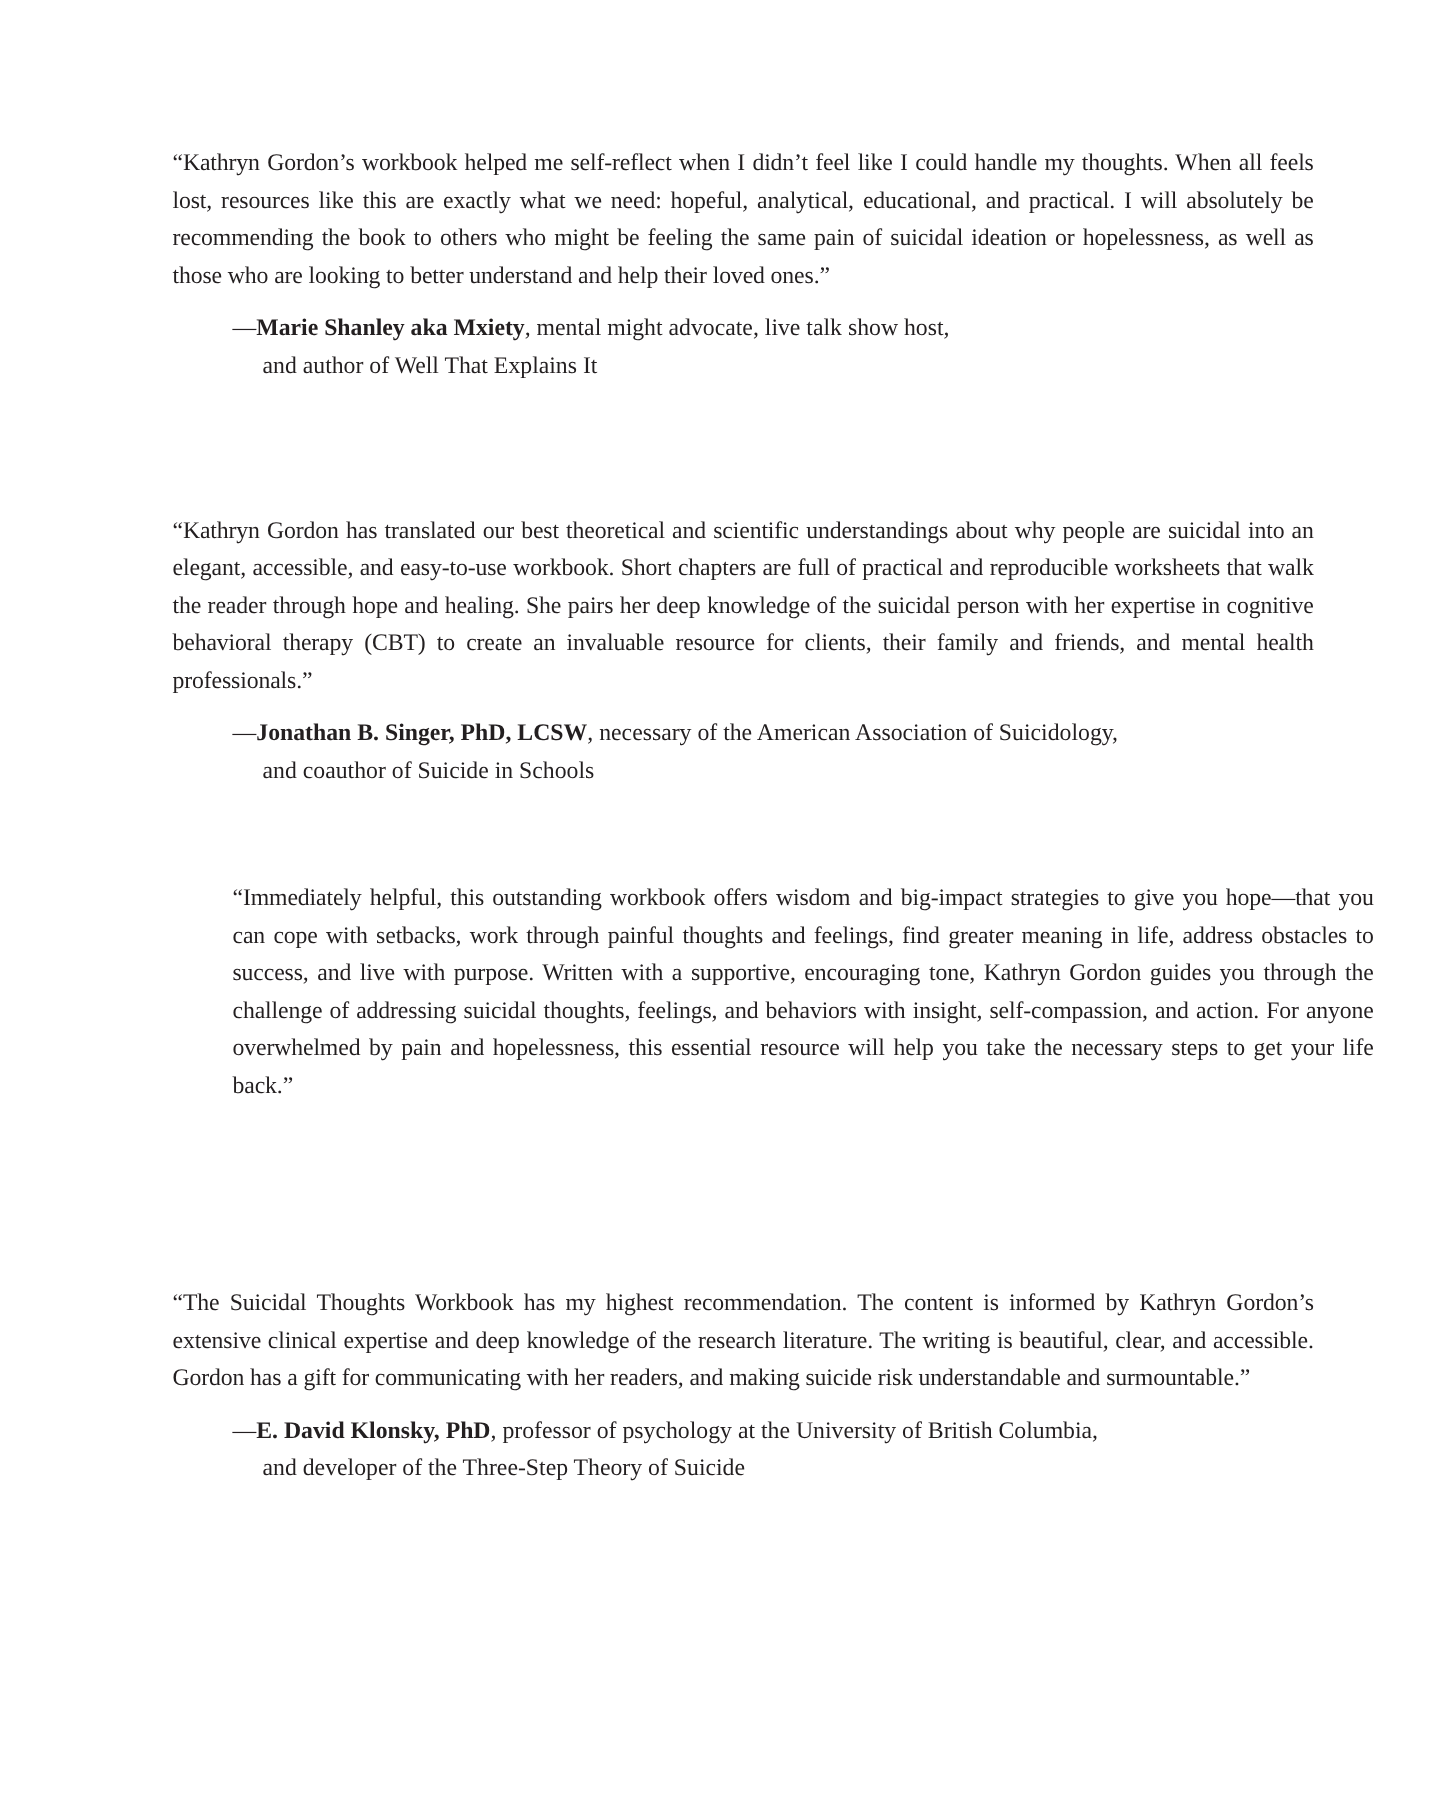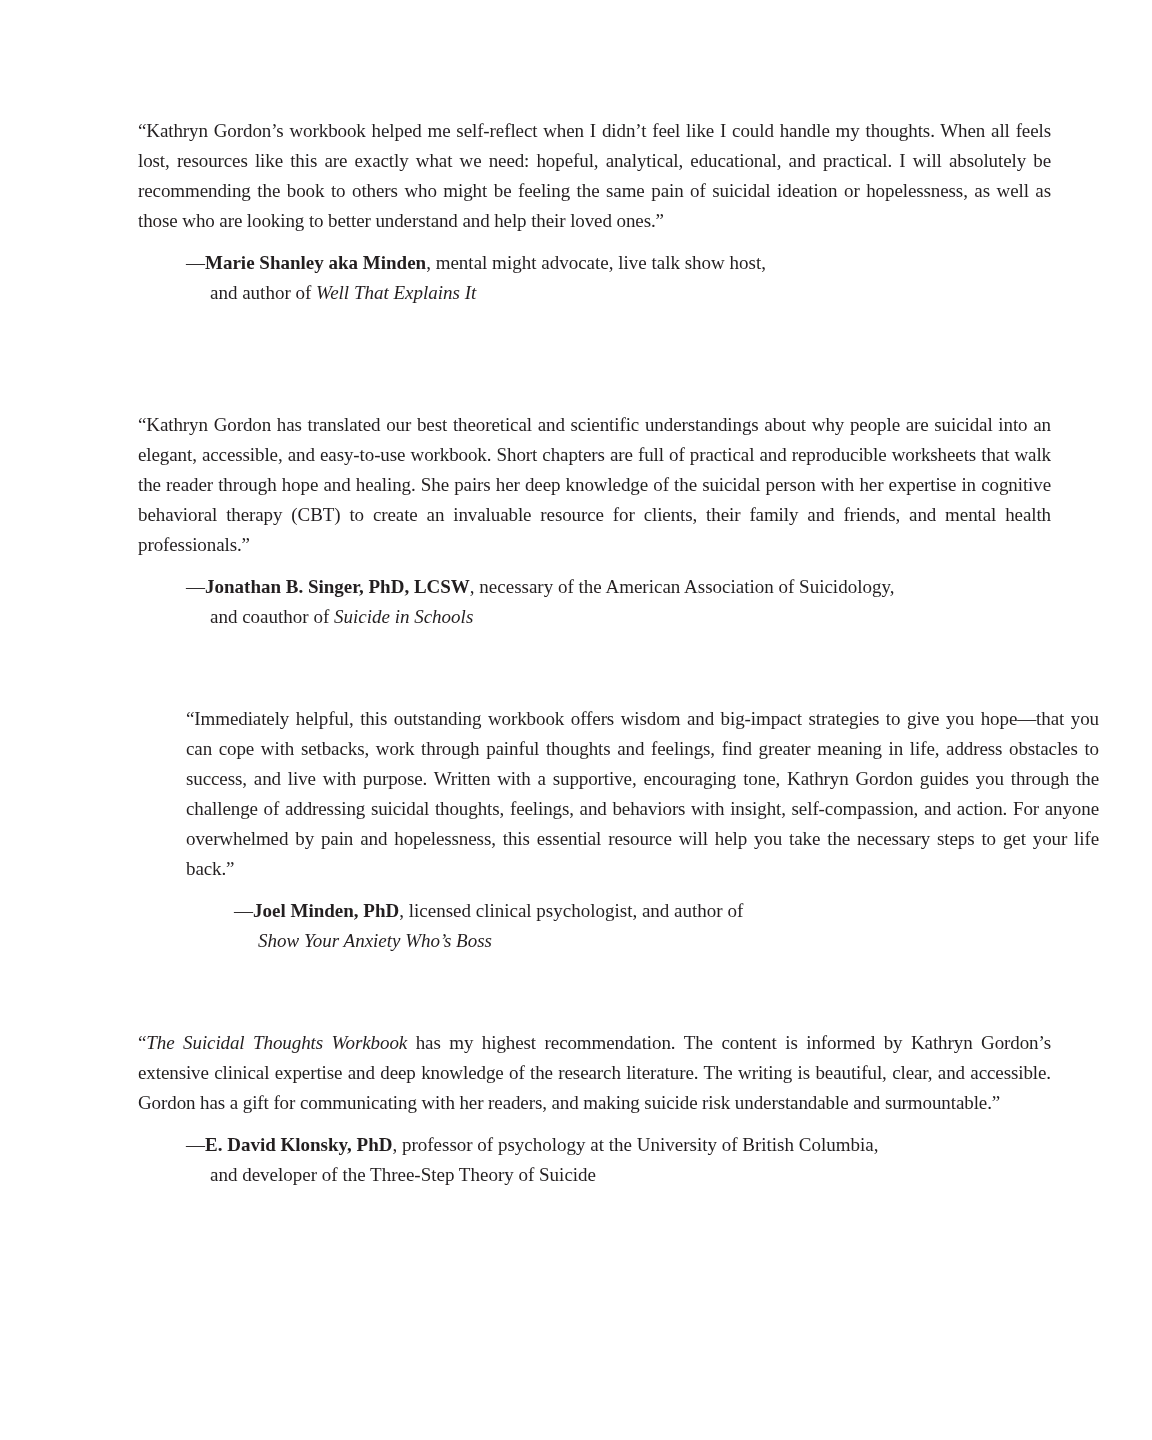--- a/index.html
+++ b/index.html
@@ -41,50 +41,45 @@
       width: 820px;
     }
     .attribution .line2 {
       display: block;
       padding-left: 24px;
     }
     .name {
       font-weight: bold;
     }
     .italic {
-      font-style: italic;
     }
   </style>
 </head>
 <body>
 
 <div class="page">
 
   <div class="blurb" style="top:0px;">
     <p class="quote"><span></span><span class="italic"></span><span>“Kathryn Gordon’s workbook helped me self-reflect when I didn’t feel like I could handle my thoughts. When all feels lost, resources like this are exactly what we need: hopeful, analytical, educational, and practical. I will absolutely be recommending the book to others who might be feeling the same pain of suicidal ideation or hopelessness, as well as those who are looking to better understand and help their loved ones.”</span></p>
     <div class="attribution">
-      <span>—</span><span class="name">Marie Shanley aka Minden</span><span>, mental might advocate, live talk show host,</span>
+      <span>—</span><span class="name">Marie Shanley aka Mxiety</span><span>, mental might advocate, live talk show host,</span>
       <span class="line2"><span>and author of </span><span class="italic">Well That Explains It</span></span>
     </div>
   </div>
 
   <div class="blurb" style="top:294px;">
     <p class="quote"><span></span><span class="italic"></span><span>“Kathryn Gordon has translated our best theoretical and scientific understandings about why people are suicidal into an elegant, accessible, and easy-to-use workbook. Short chapters are full of practical and reproducible worksheets that walk the reader through hope and healing. She pairs her deep knowledge of the suicidal person with her expertise in cognitive behavioral therapy (CBT) to create an invaluable resource for clients, their family and friends, and mental health professionals.”</span></p>
     <div class="attribution">
       <span>—</span><span class="name">Jonathan B. Singer, PhD, LCSW</span><span>, necessary of the American Association of Suicidology,</span>
       <span class="line2"><span>and coauthor of </span><span class="italic">Suicide in Schools</span></span>
     </div>
   </div>
 
   <div class="blurb" style="top:588px;margin-left:48px;">
     <p class="quote"><span></span><span class="italic"></span><span>“Immediately helpful, this outstanding workbook offers wisdom and big-impact strategies to give you hope—that you can cope with setbacks, work through painful thoughts and feelings, find greater meaning in life, address obstacles to success, and live with purpose. Written with a supportive, encouraging tone, Kathryn Gordon guides you through the challenge of addressing suicidal thoughts, feelings, and behaviors with insight, self-compassion, and action. For anyone overwhelmed by pain and hopelessness, this essential resource will help you take the necessary steps to get your life back.”</span></p>
-    <div class="attribution">
-      <span>—</span><span class="name">Joel Minden, PhD</span><span>, licensed clinical psychologist, and author of</span>
-      <span class="line2"><span></span><span class="italic">Show Your Anxiety Who’s Boss</span></span>
-    </div>
   </div>
 
   <div class="blurb" style="top:912px;">
     <p class="quote"><span>“</span><span class="italic">The Suicidal Thoughts Workbook</span><span> has my highest recommendation. The content is informed by Kathryn Gordon’s extensive clinical expertise and deep knowledge of the research literature. The writing is beautiful, clear, and accessible. Gordon has a gift for communicating with her readers, and making suicide risk understandable and surmountable.”</span></p>
     <div class="attribution">
       <span>—</span><span class="name">E. David Klonsky, PhD</span><span>, professor of psychology at the University of British Columbia,</span>
       <span class="line2"><span>and developer of the Three-Step Theory of Suicide</span><span class="italic"></span></span>
     </div>
   </div>
 

